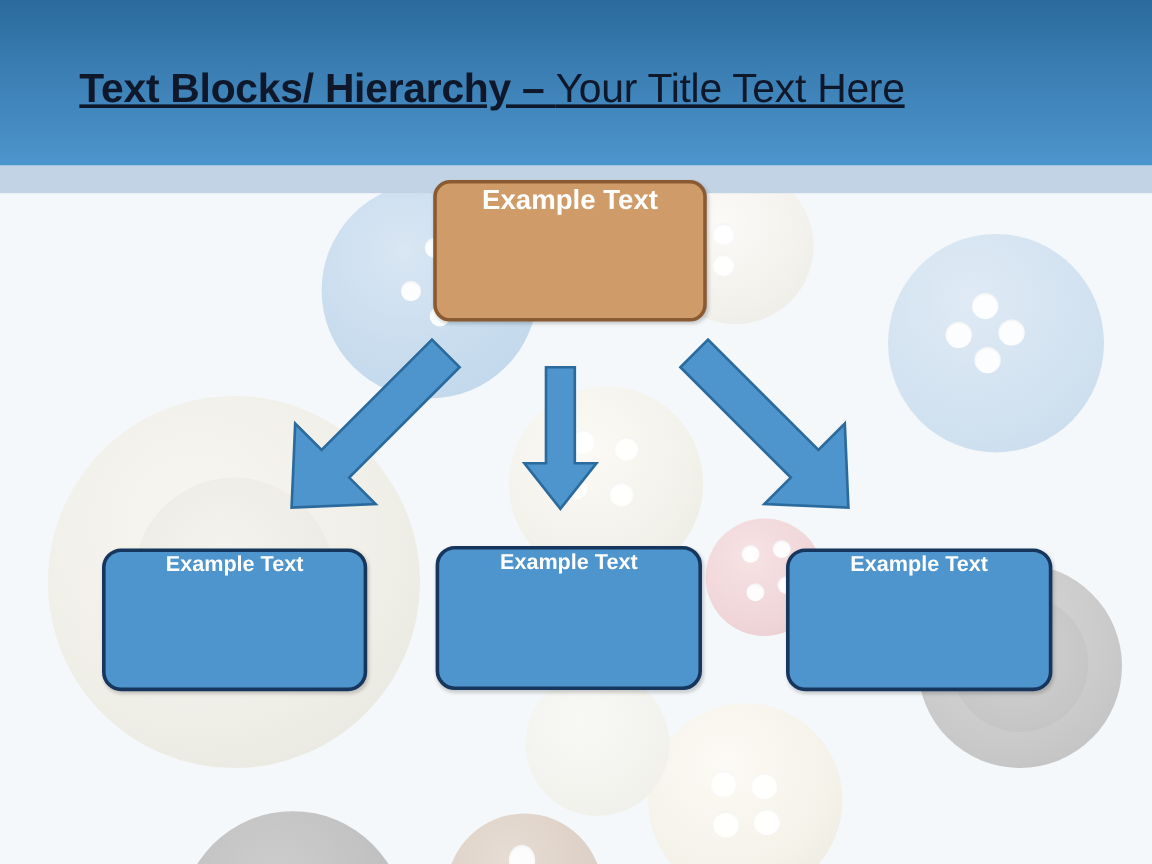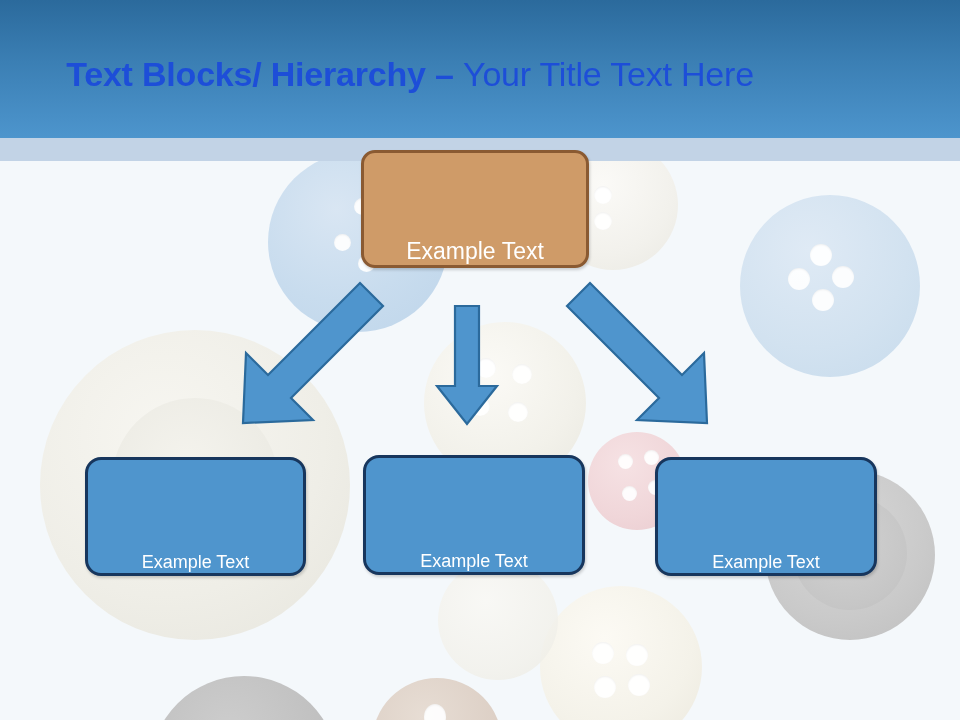--- a/index.html
+++ b/index.html
@@ -52,40 +52,42 @@
     height: 23px;
     background: #c2d3e6;
     z-index: 3;
   }
   #title {
     position: absolute;
     left: 0;
     top: 52px;
     width: 820px;
     text-align: center;
-    color: #1d4ed8;
+    color: #0f172a;
     font-size: 34px;
     line-height: 44px;
     letter-spacing: -0.2px;
     white-space: nowrap;
     z-index: 4;
+    text-decoration: underline;
   }
   #title .t-bold { font-weight: bold; }
   #title .t-light { font-weight: normal; }
 
   
   .node {
     position: absolute;
     box-sizing: border-box;
     display: flex;
-    align-items: flex-end;
+    align-items: flex-start;
     justify-content: center;
     color: #ffffff;
     z-index: 5;
     box-shadow: 1px 2px 3px rgba(0,0,0,0.18);
+    font-weight: bold;
   }
   #node-root {
     left: 361px;
     top: 150px;
     width: 228px;
     height: 118px;
     background: #cf9b68;
     border: 3px solid #8a5a32;
     border-radius: 14px;
     font-size: 23px;

